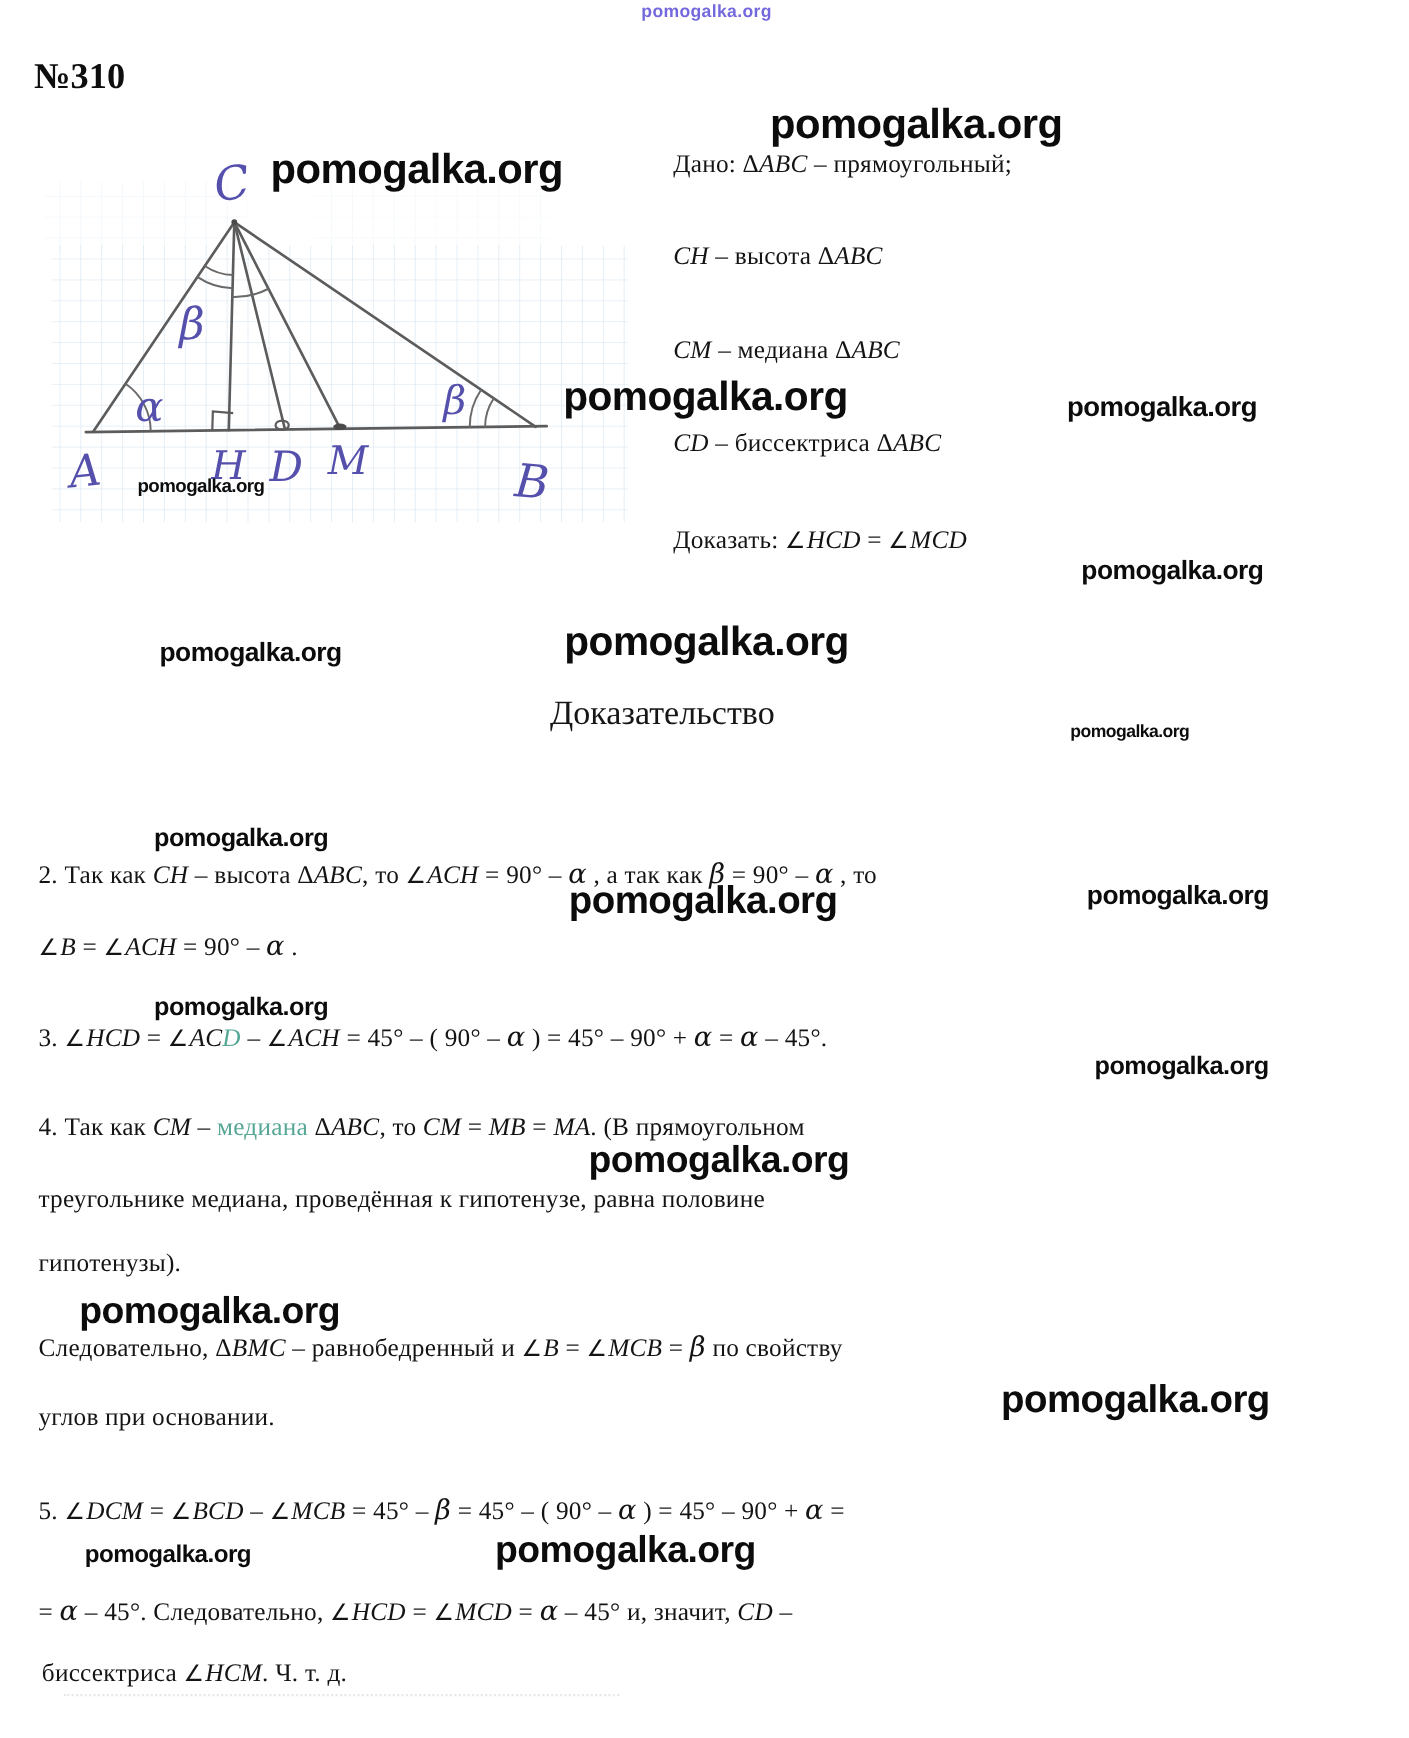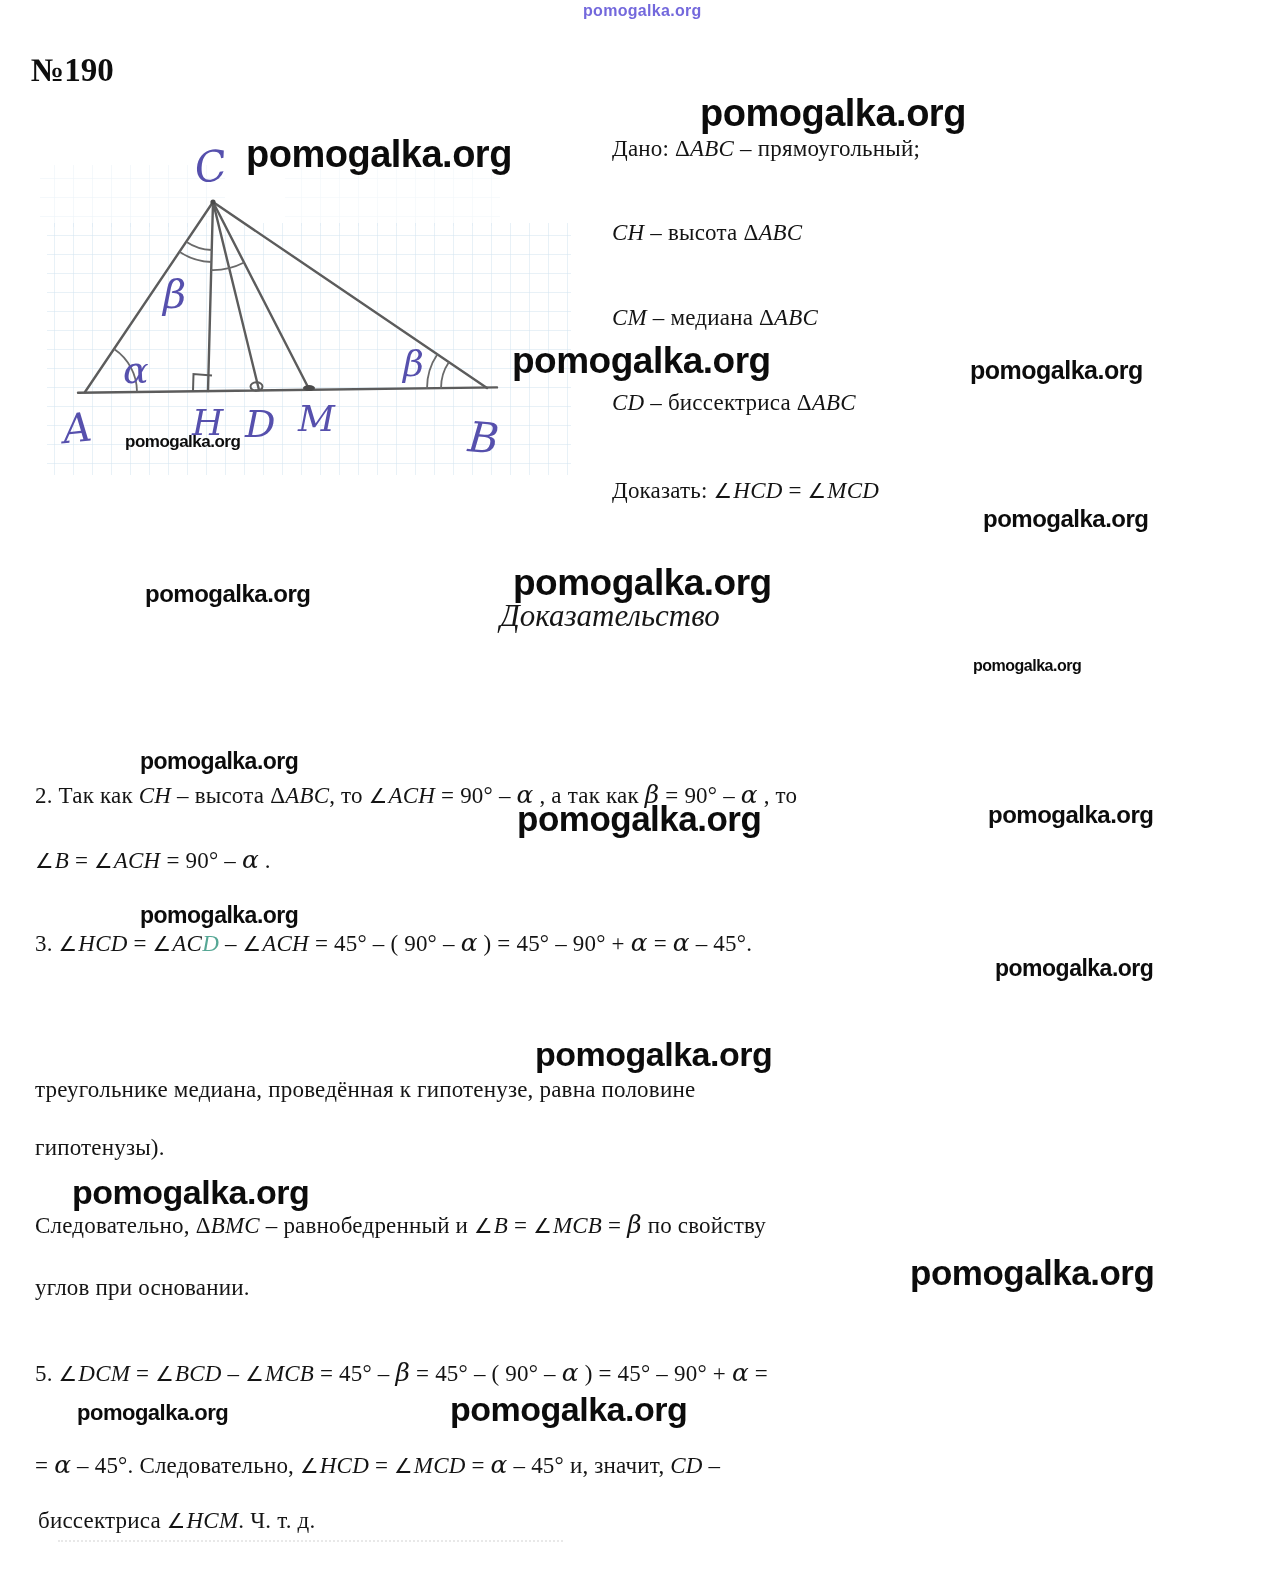--- a/index.html
+++ b/index.html
@@ -8,40 +8,40 @@
   #page{position:relative;width:1281px;height:1112px;background:#fff;}
 
   #prob-num{position:absolute;left:31px;top:52px;font:bold 33px "Liberation Serif","DejaVu Serif",serif;color:#0e0e0e;}
 
   .line{position:absolute;white-space:nowrap;font-size:23px;color:#141414;letter-spacing:.2px;}
   .seg-i{font-style:italic;}
   .seg-g{font-style:italic;font-size:1.08em;font-family:"DejaVu Serif",serif;}
   .seg-teal{color:#56a795;}
   .seg-ang{font-family:"DejaVu Sans","Liberation Sans",sans-serif;font-size:.9em;padding-right:1px;}
 
-  #proof-heading{position:absolute;left:500px;top:598px;font-size:31px;color:#161616;white-space:nowrap;font-style:italic;}
+  #proof-heading{position:absolute;left:500px;top:630px;font-size:31px;color:#161616;white-space:nowrap;}
 
   .wm{position:absolute;font-family:"Liberation Sans","DejaVu Sans",sans-serif;font-weight:700;
       color:#0c0c0c;white-space:nowrap;letter-spacing:-.5px;}
   .wm-top{position:absolute;left:583px;top:2px;font:700 16px "Liberation Sans",sans-serif;
       color:#5b4ed6;opacity:.85;text-shadow:0 0 1px #fff;white-space:nowrap;letter-spacing:.3px;}
 
   #diagram{position:absolute;left:35px;top:140px;width:560px;height:345px;}
   .dia-label{font-family:"DejaVu Serif","Liberation Serif",serif;font-style:italic;fill:#5650ad;}
 
   #artifact-line{position:absolute;left:58px;top:1540px;width:505px;border-top:2px dotted #d6d6d6;opacity:.55;}
 </style>
 </head>
 <body>
 
 <div id="page">
 
   <div class="wm-top">pomogalka.org</div>
 
-  <div id="prob-num">№190</div>
+  <div id="prob-num">№310</div>
 
   <svg id="diagram" viewBox="0 0 560 345">
     <defs>
       <pattern id="grid" width="19" height="19" patternUnits="userSpaceOnUse">
         <path d="M19 0 H0 V19" fill="none" stroke="#b9d3e8" stroke-width="1"></path>
       </pattern>
     </defs>
     <g>
       <rect x="5" y="25" width="185" height="62" fill="url(#grid)" opacity="0.30"></rect>
       <rect x="250" y="28" width="215" height="58" fill="url(#grid)" opacity="0.22"></rect>
@@ -106,20 +106,21 @@
   <div class="line" style="left:612px;top:305px"><span class="seg-i">CM</span><span> – медиана </span><span>Δ</span><span class="seg-i">ABC</span></div>
   <div class="line" style="left:612px;top:220px"><span class="seg-i">CH</span><span> – высота </span><span>Δ</span><span class="seg-i">ABC</span></div>
   <div class="line" style="left:612px;top:390px"><span class="seg-i">CD</span><span> – биссектриса </span><span>Δ</span><span class="seg-i">ABC</span></div>
   <div class="line" style="left:612px;top:478px"><span>Доказать: </span><span class="seg-ang">∠</span><span class="seg-i">HCD</span><span> = </span><span class="seg-ang">∠</span><span class="seg-i">MCD</span></div>
 
   <div id="proof-heading">Доказательство</div>
 
   <div class="line" style="left:35px;top:780px"><span>2. Так как </span><span class="seg-i">CH</span><span> – высота </span><span>Δ</span><span class="seg-i">ABC</span><span>, то </span><span class="seg-ang">∠</span><span class="seg-i">ACH</span><span> = 90° – </span><span class="seg-g">α</span><span> , а так как </span><span class="seg-g">β</span><span> = 90° – </span><span class="seg-g">α</span><span> , то</span></div>
   <div class="line" style="left:35px;top:845px"><span class="seg-ang">∠</span><span class="seg-i">B</span><span> = </span><span class="seg-ang">∠</span><span class="seg-i">ACH</span><span> = 90° – </span><span class="seg-g">α</span><span> .</span></div>
   <div class="line" style="left:35px;top:928px"><span>3. </span><span class="seg-ang">∠</span><span class="seg-i">HCD</span><span> = </span><span class="seg-ang">∠</span><span class="seg-i">AC</span><span class="seg-i seg-teal">D</span><span> – </span><span class="seg-ang">∠</span><span class="seg-i">ACH</span><span> = 45° – ( 90° – </span><span class="seg-g">α</span><span> ) = 45° – 90° + </span><span class="seg-g">α</span><span> = </span><span class="seg-g">α</span><span> – 45°.</span></div>
+  <div class="line" style="left:35px;top:1012px"><span>4. Так как </span><span class="seg-i">CM</span><span> – </span><span class="seg-teal">медиана</span><span> </span><span>Δ</span><span class="seg-i">ABC</span><span>, то </span><span class="seg-i">CM</span><span> = </span><span class="seg-i">MB</span><span> = </span><span class="seg-i">MA</span><span>. (В прямоугольном</span></div>
   <div class="line" style="left:35px;top:1077px"><span>треугольнике медиана, проведённая к гипотенузе, равна половине</span></div>
   <div class="line" style="left:35px;top:1135px"><span>гипотенузы).</span></div>
   <div class="line" style="left:35px;top:1275px"><span>углов при основании.</span></div>
   <div class="line" style="left:35px;top:1210px"><span>Следовательно, </span><span>Δ</span><span class="seg-i">BMC</span><span> – равнобедренный и </span><span class="seg-ang">∠</span><span class="seg-i">B</span><span> = </span><span class="seg-ang">∠</span><span class="seg-i">MCB</span><span> = </span><span class="seg-g">β</span><span> по свойству</span></div>
   <div class="line" style="left:35px;top:1358px"><span>5. </span><span class="seg-ang">∠</span><span class="seg-i">DCM</span><span> = </span><span class="seg-ang">∠</span><span class="seg-i">BCD</span><span> – </span><span class="seg-ang">∠</span><span class="seg-i">MCB</span><span> = 45° – </span><span class="seg-g">β</span><span> = 45° – ( 90° – </span><span class="seg-g">α</span><span> ) = 45° – 90° + </span><span class="seg-g">α</span><span> =</span></div>
   <div class="line" style="left:35px;top:1450px"><span>= </span><span class="seg-g">α</span><span> – 45°. Следовательно, </span><span class="seg-ang">∠</span><span class="seg-i">HCD</span><span> = </span><span class="seg-ang">∠</span><span class="seg-i">MCD</span><span> = </span><span class="seg-g">α</span><span> – 45° и, значит, </span><span class="seg-i">CD</span><span> –</span></div>
   <div class="line" style="left:38px;top:1508px"><span>биссектриса </span><span class="seg-ang">∠</span><span class="seg-i">HCM</span><span>. Ч. т. д.</span></div>
 
   <div id="artifact-line"></div>
 </div>

